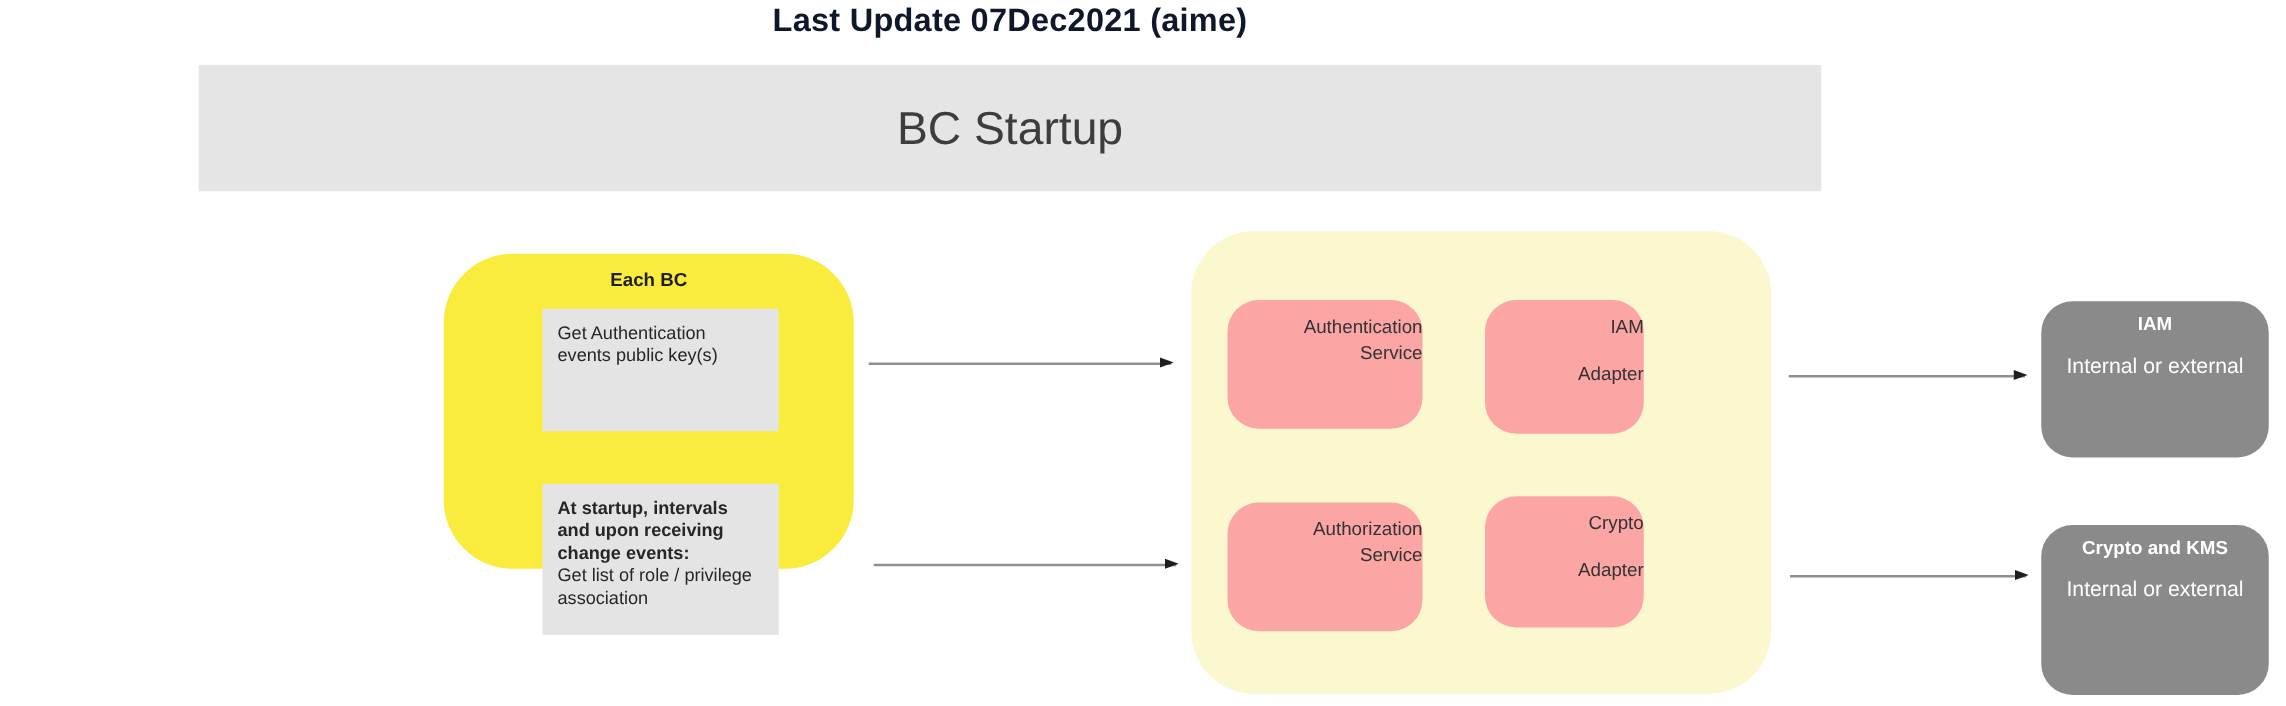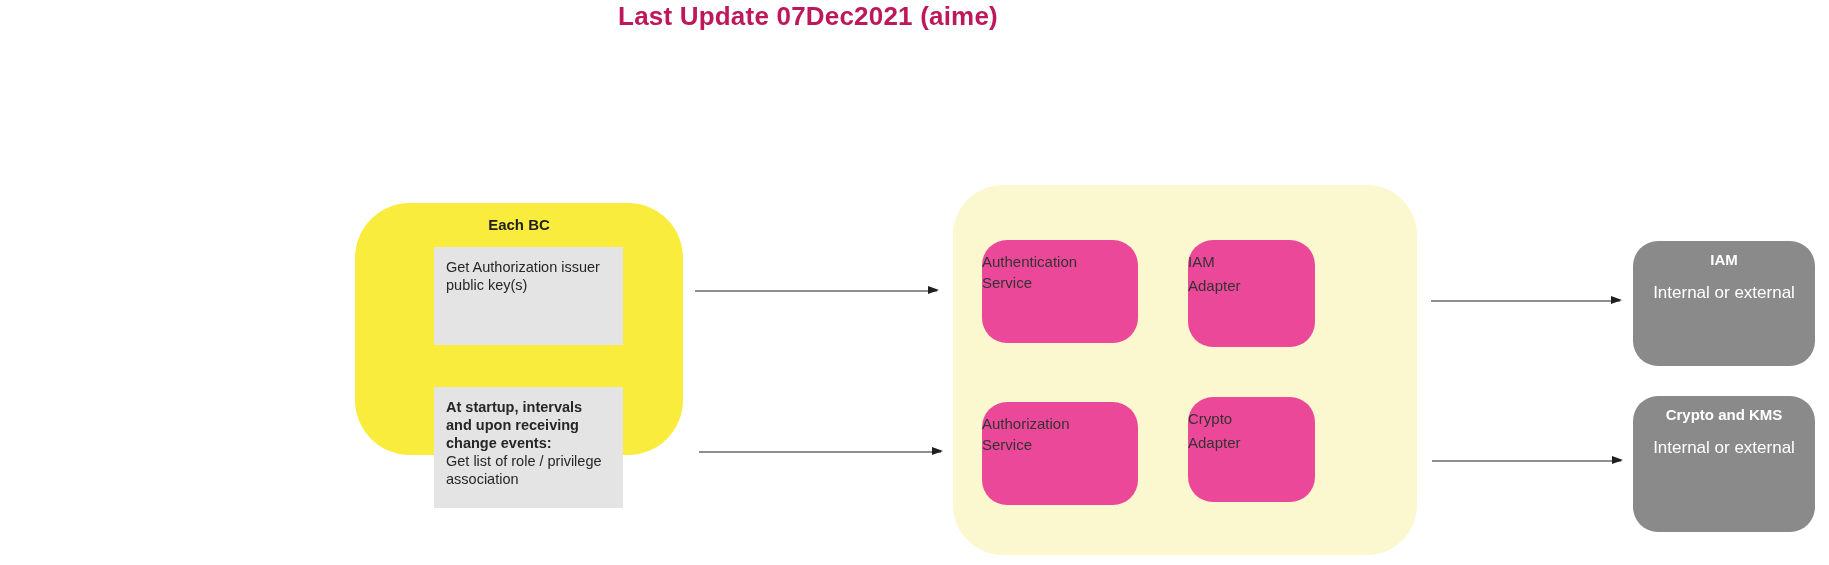--- a/index.html
+++ b/index.html
@@ -10,21 +10,21 @@
     font-family:"Liberation Sans", sans-serif;
     overflow:hidden;
   }
   .abs{position:absolute;box-sizing:border-box;}
 
   
   #diagram-title{
     left:159px;top:1px;width:1298px;
     text-align:center;
     font-size:26px;font-weight:700;
-    color:#be185d;
+    color:#0f172a;
     letter-spacing:0.2px;
   }
 
   
   #banner{
     left:159px;top:52px;width:1298px;height:101px;
     background:#E5E5E5;
     display:flex;align-items:center;justify-content:center;
   }
   #banner .banner-text{
@@ -56,40 +56,40 @@
 
   
   #security-bc{
     left:953px;top:185px;width:464px;height:370px;
     background:#FBF7CE;border-radius:50px;
   }
   #security-bc .group-title{top:19px;}
 
   .svc-box{
     position:absolute;box-sizing:border-box;
-    background:#ec4899;border-radius:25px;
-    text-align:left;
+    background:#fca5a5;border-radius:25px;
+    text-align:right;
     font-size:15px;line-height:21px;color:#333333;
     padding-top:11px;
   }
   #auth-service{left:29px;top:55px;width:156px;height:103px;}
   #iam-adapter{left:235px;top:55px;width:127px;height:107px;}
   #authorization-service{left:29px;top:217px;width:156px;height:103px;}
   #crypto-adapter{left:235px;top:212px;width:127px;height:105px;}
-  .svc-gap{margin-top:3px;}
+  .svc-gap{margin-top:17px;}
 
   
   .ext-box{
     position:absolute;box-sizing:border-box;
     background:#8A8A8A;border-radius:25px;
     color:#FFFFFF;text-align:center;
     padding-top:10px;
   }
   #iam-external{left:1633px;top:241px;width:182px;height:125px;}
-  #crypto-kms-external{left:1633px;top:396px;width:182px;height:136px;}
+  #crypto-kms-external{left:1633px;top:420px;width:182px;height:136px;}
   .ext-title{font-size:15px;font-weight:700;line-height:17px;}
   .ext-subtitle{font-size:17px;font-weight:400;margin-top:15px;}
 
   
   .arrow{position:absolute;height:1.5px;background:#8F8F8F;}
   .arrow .arrow-head{
     position:absolute;right:-2px;top:-4px;
     width:0;height:0;
     border-left:11px solid #1F1F1F;
     border-top:4.5px solid transparent;
@@ -100,26 +100,29 @@
   #arrow-3{left:1431px;top:300px;width:189px;}
   #arrow-4{left:1432px;top:460px;width:189px;}
 </style>
 </head>
 <body>
 
 <div id="canvas">
 
   <div id="diagram-title" class="abs">Last Update 07Dec2021 (aime)</div>
 
+  <div id="banner" class="abs">
+    <div class="banner-text">BC Startup</div>
+  </div>
 
   <div id="each-bc" class="abs">
     <div class="group-title">Each BC</div>
 
     <div id="note-1" class="note-box">
-      <span>Get Authorization issuer public key(s)</span>
+      <span>Get Authentication events public key(s)</span>
     </div>
 
     <div id="note-2" class="note-box">
       <strong>At startup, intervals and upon receiving change events:</strong>
       <span>Get list of role / privilege association</span>
     </div>
   </div>
 
   <div id="security-bc" class="abs">
 

